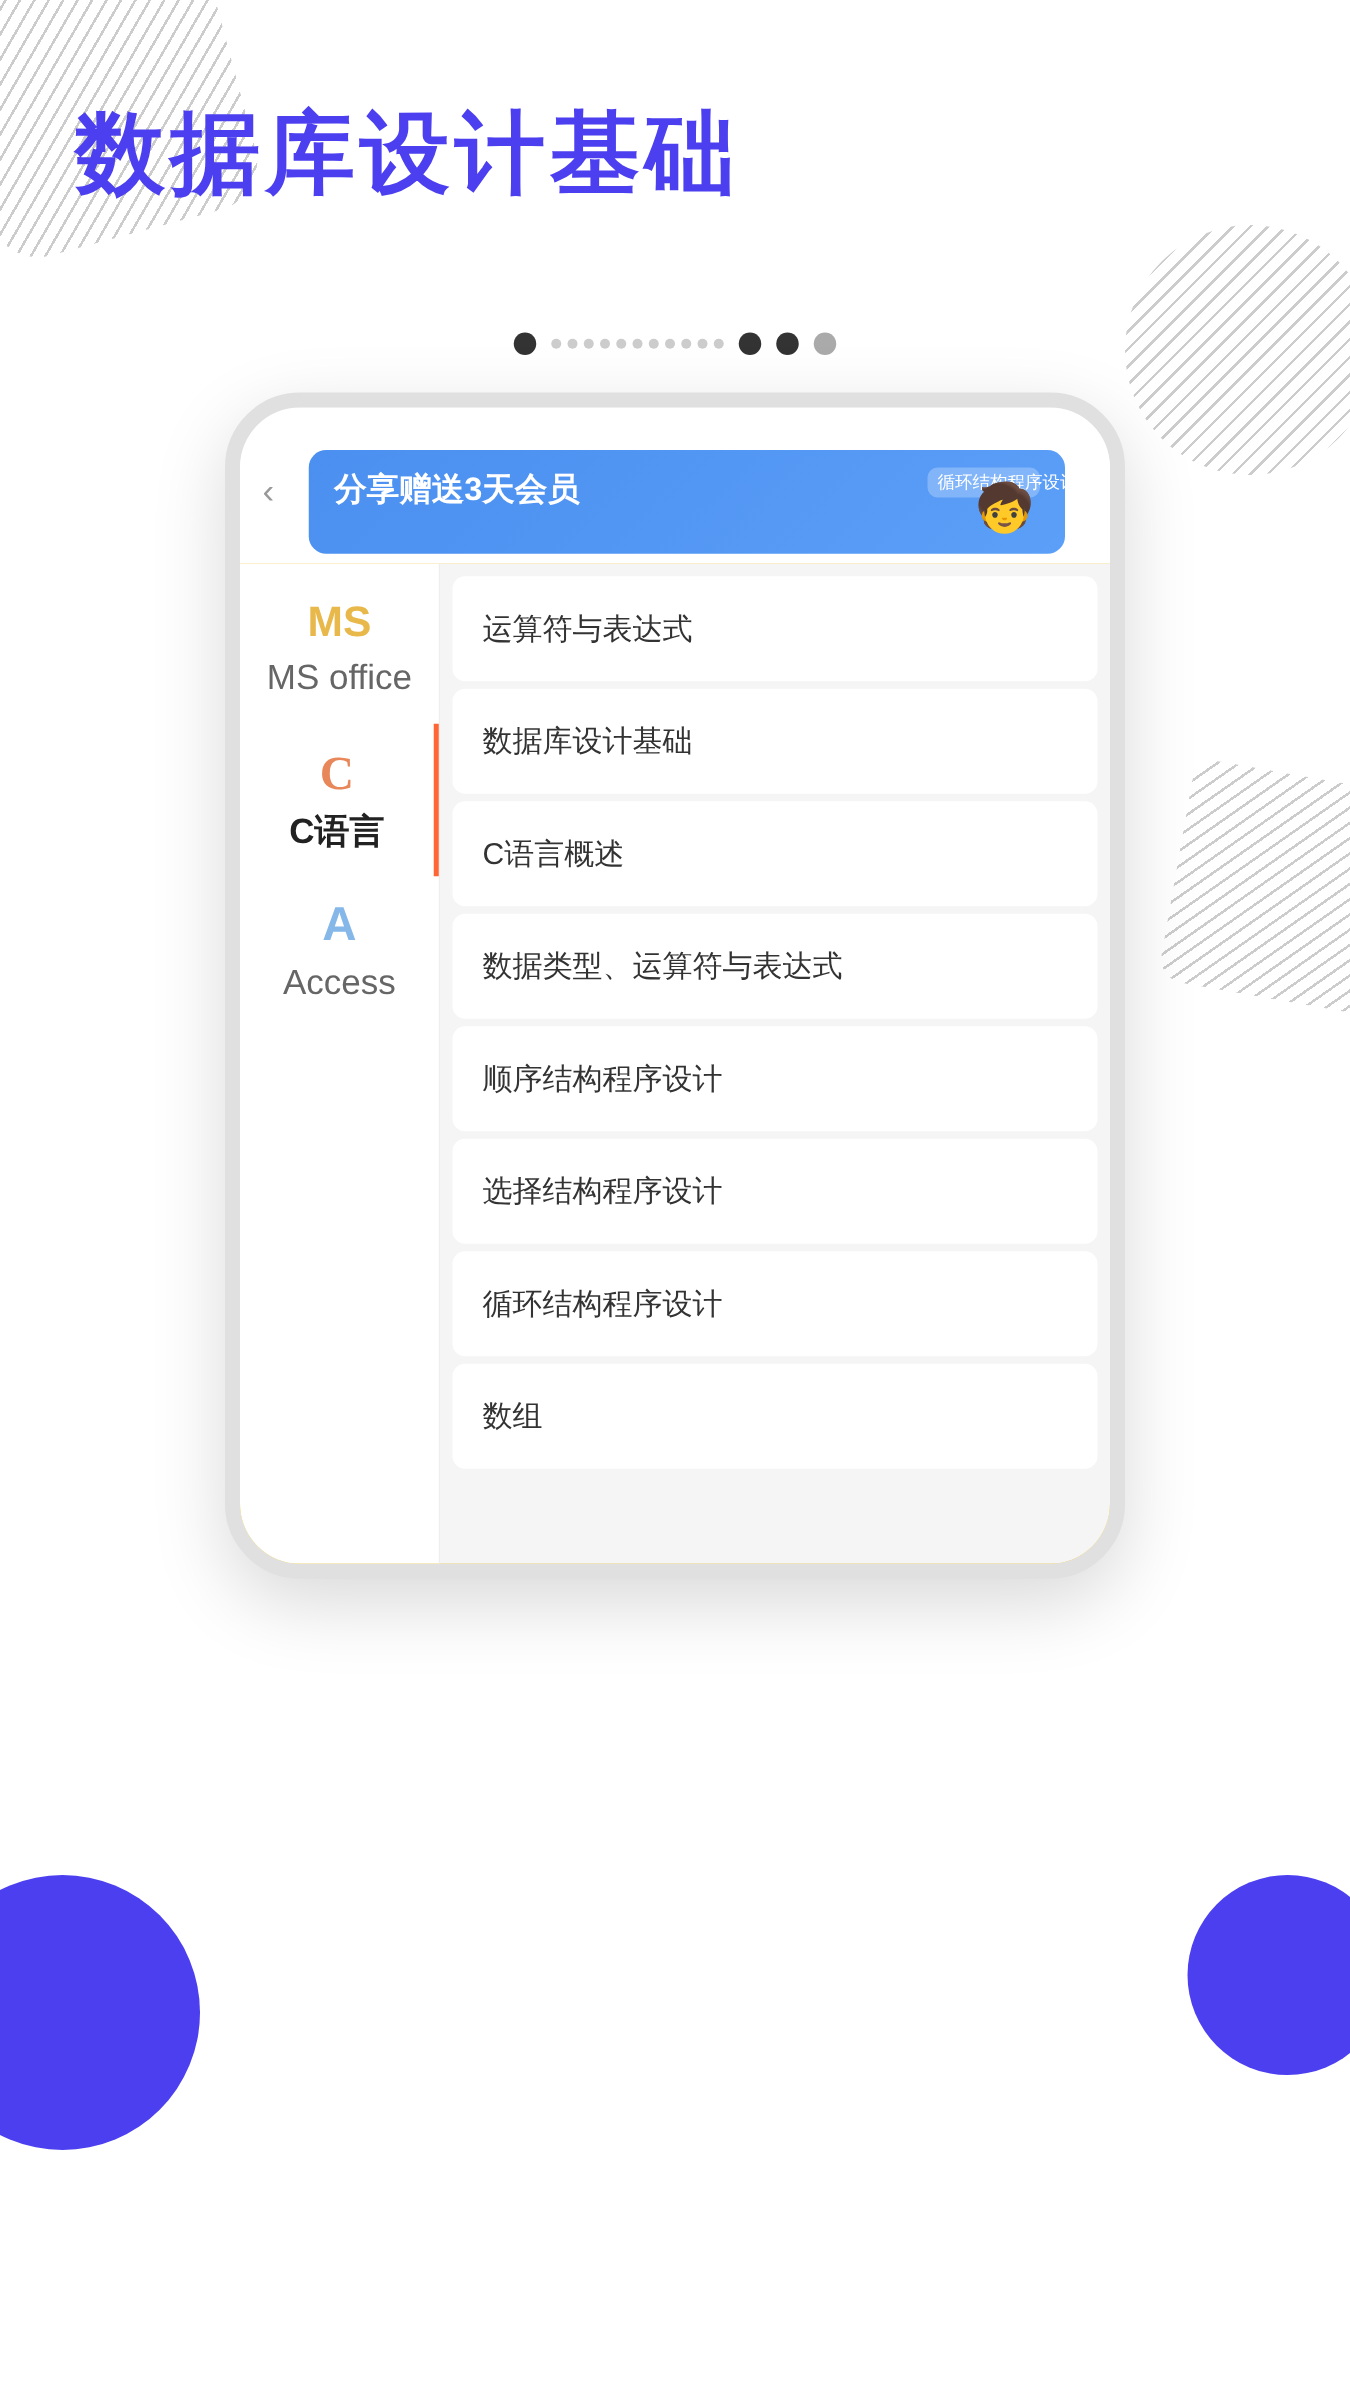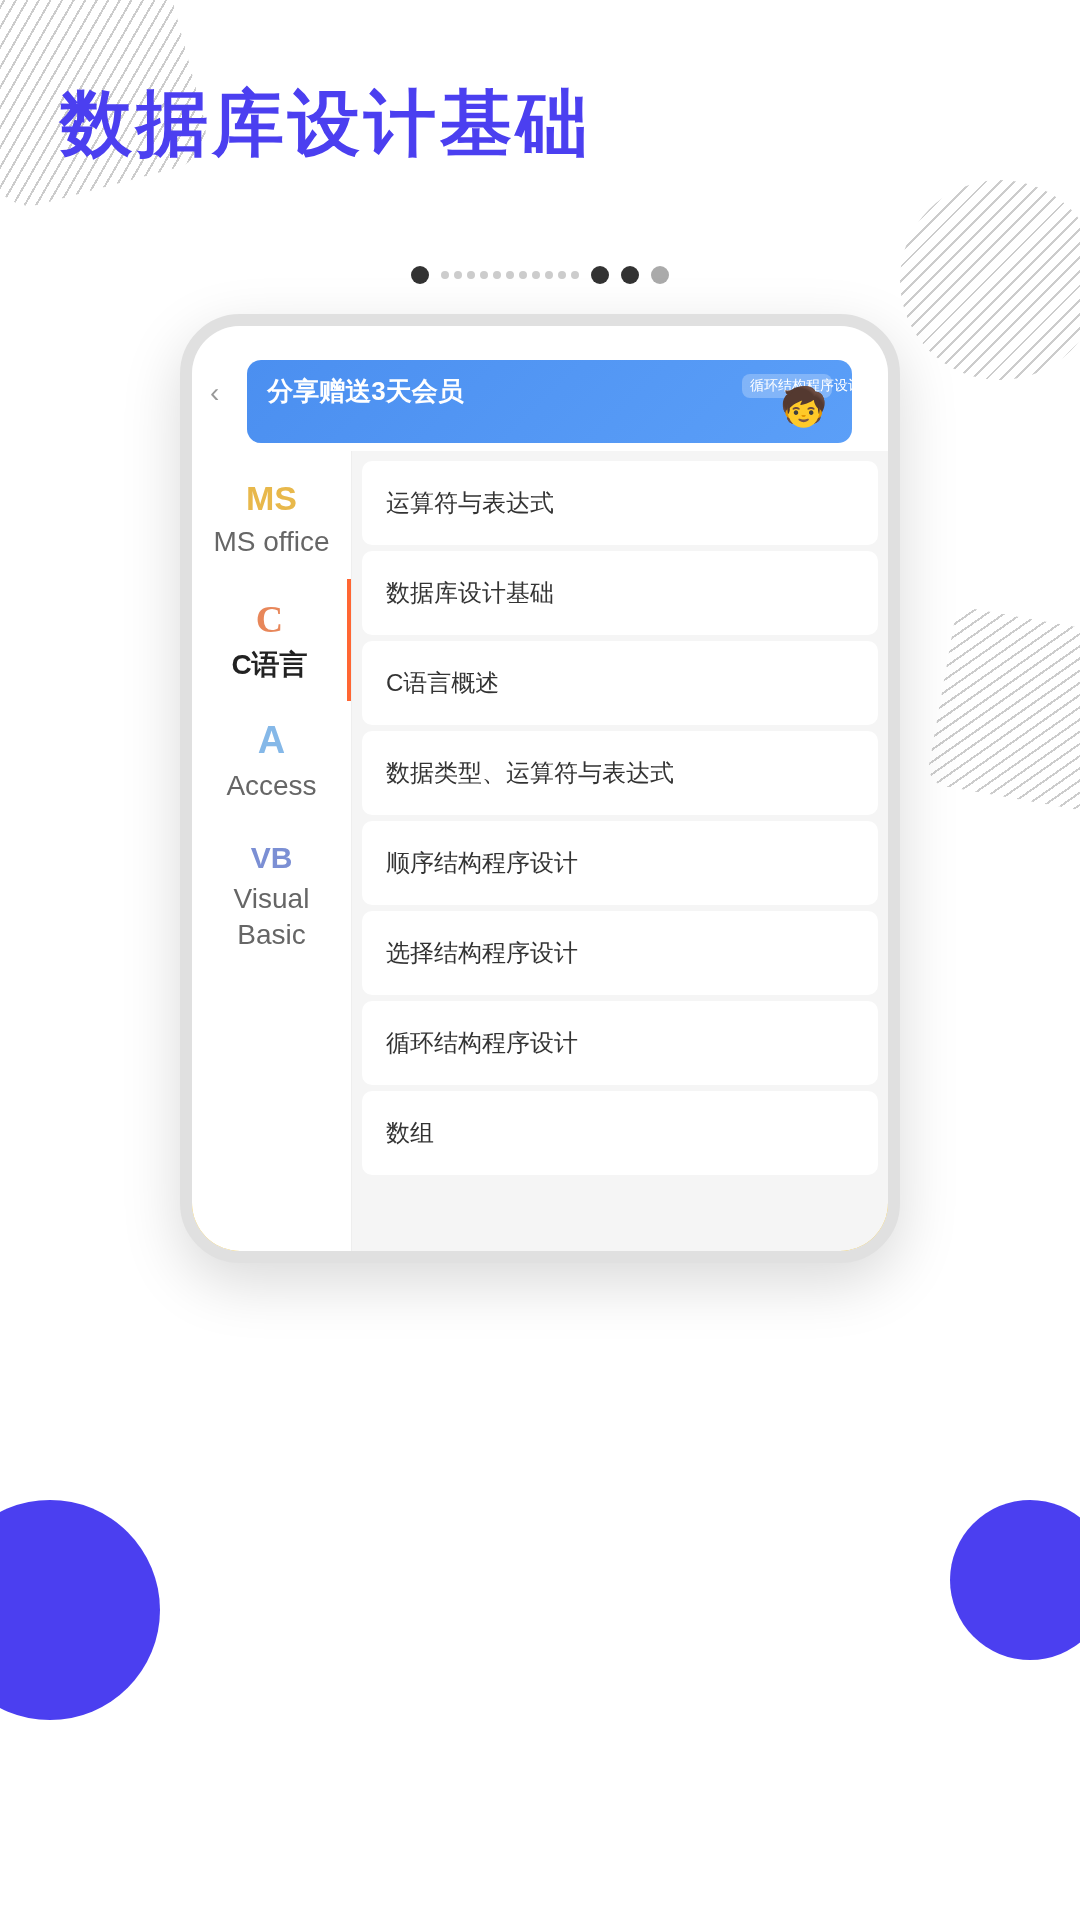--- a/index.html
+++ b/index.html
@@ -318,24 +318,20 @@
         <div class="sidebar-item active">
           <div class="sidebar-item-icon" style="color: #E8875A; font-size: 38px; font-family: serif;">C</div>
           <div class="sidebar-item-label" style="font-weight:700;color:#222;">C语言</div>
         </div>
 
         <div class="sidebar-item">
           <div class="sidebar-item-icon" style="color: #85B8E8; font-size: 38px;">A</div>
           <div class="sidebar-item-label">Access</div>
         </div>
 
-        <div class="sidebar-item">
-          <div class="sidebar-item-icon" style="color: #7B8FD4; font-size: 30px;">VB</div>
-          <div class="sidebar-item-label">Visual Basic</div>
-        </div>
 
       </div>
 
       <div class="main-list" id="main-list">
 
           <div class="list-item">运算符与表达式</div>
           <div class="list-item">数据库设计基础</div>
           <div class="list-item">C语言概述</div>
           <div class="list-item">数据类型、运算符与表达式</div>
           <div class="list-item">顺序结构程序设计</div>

